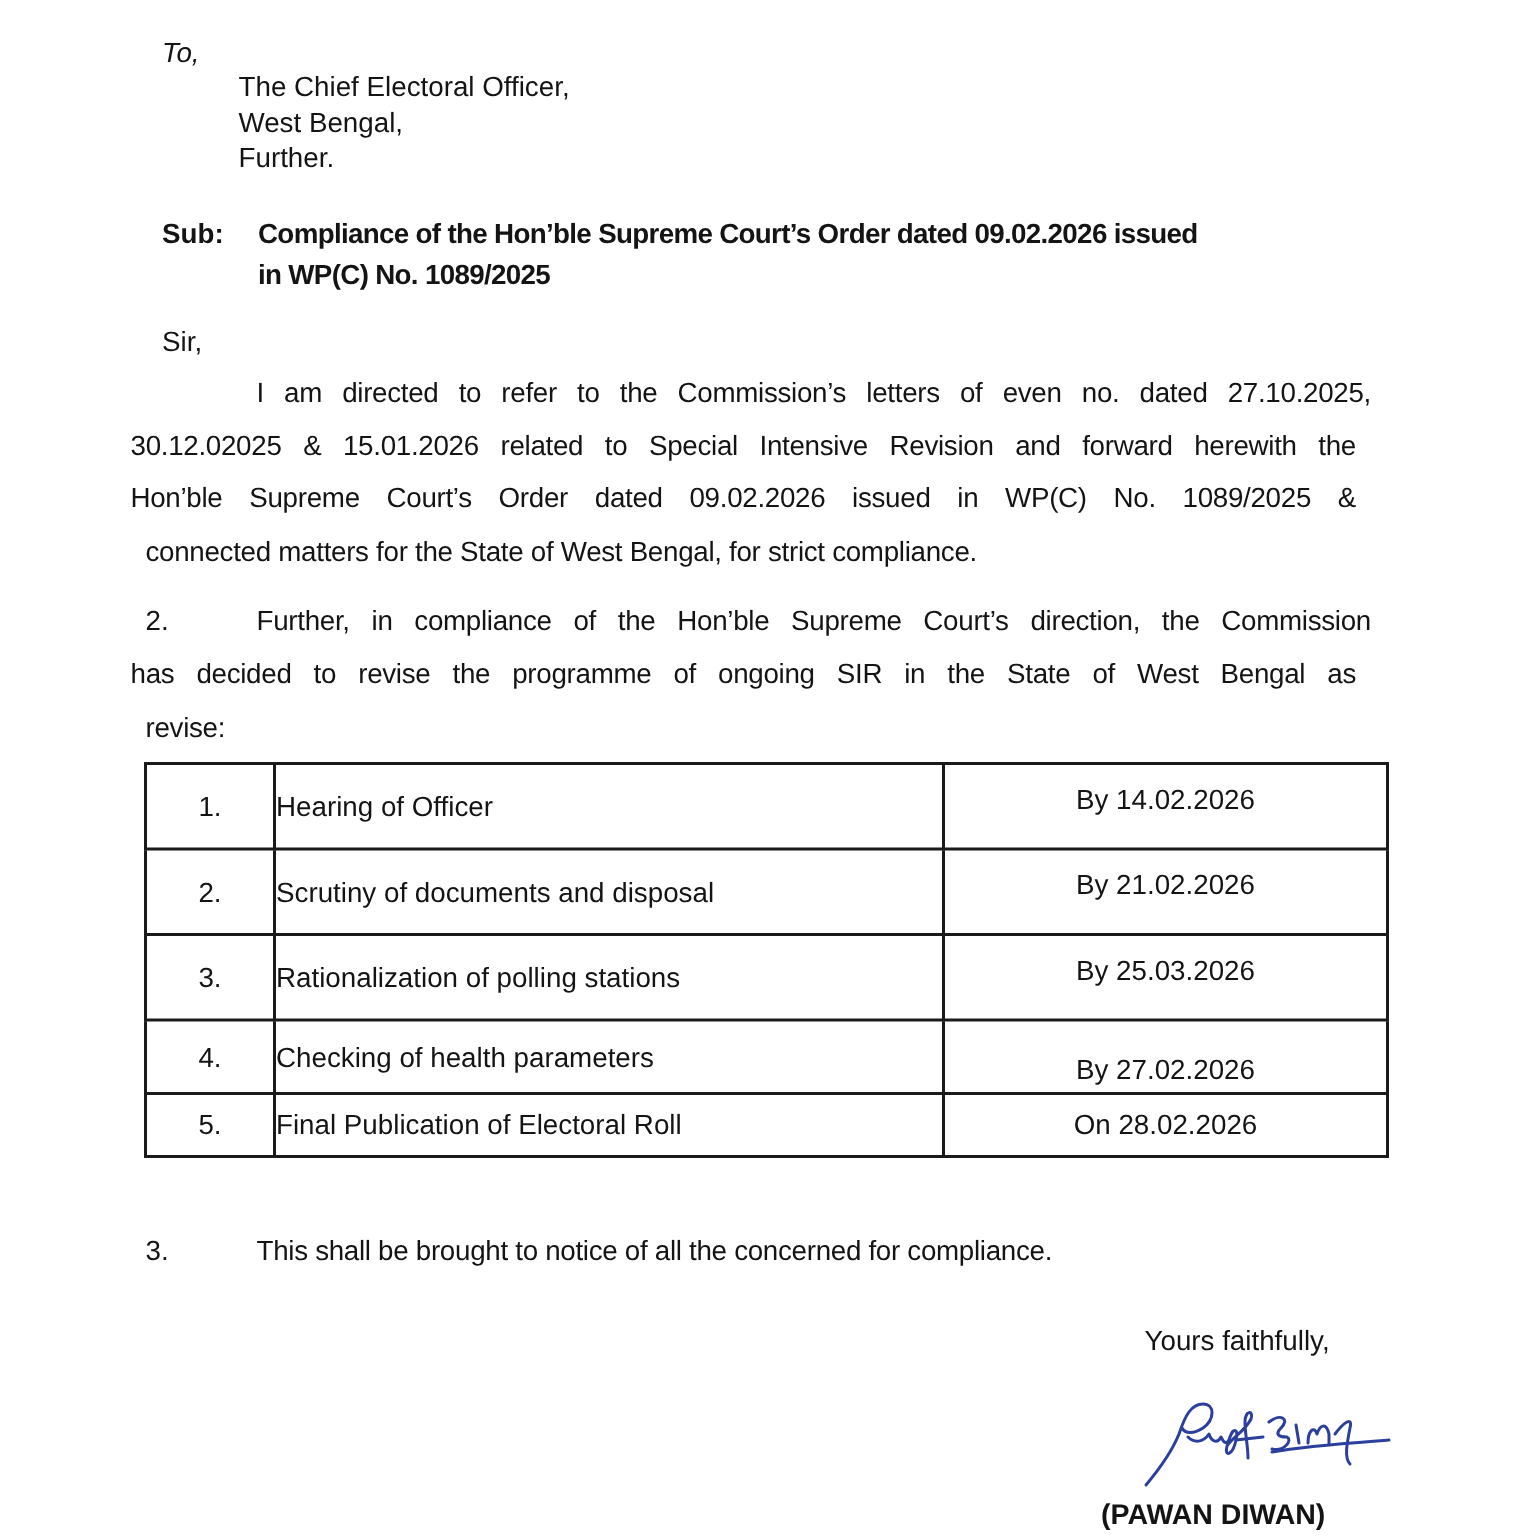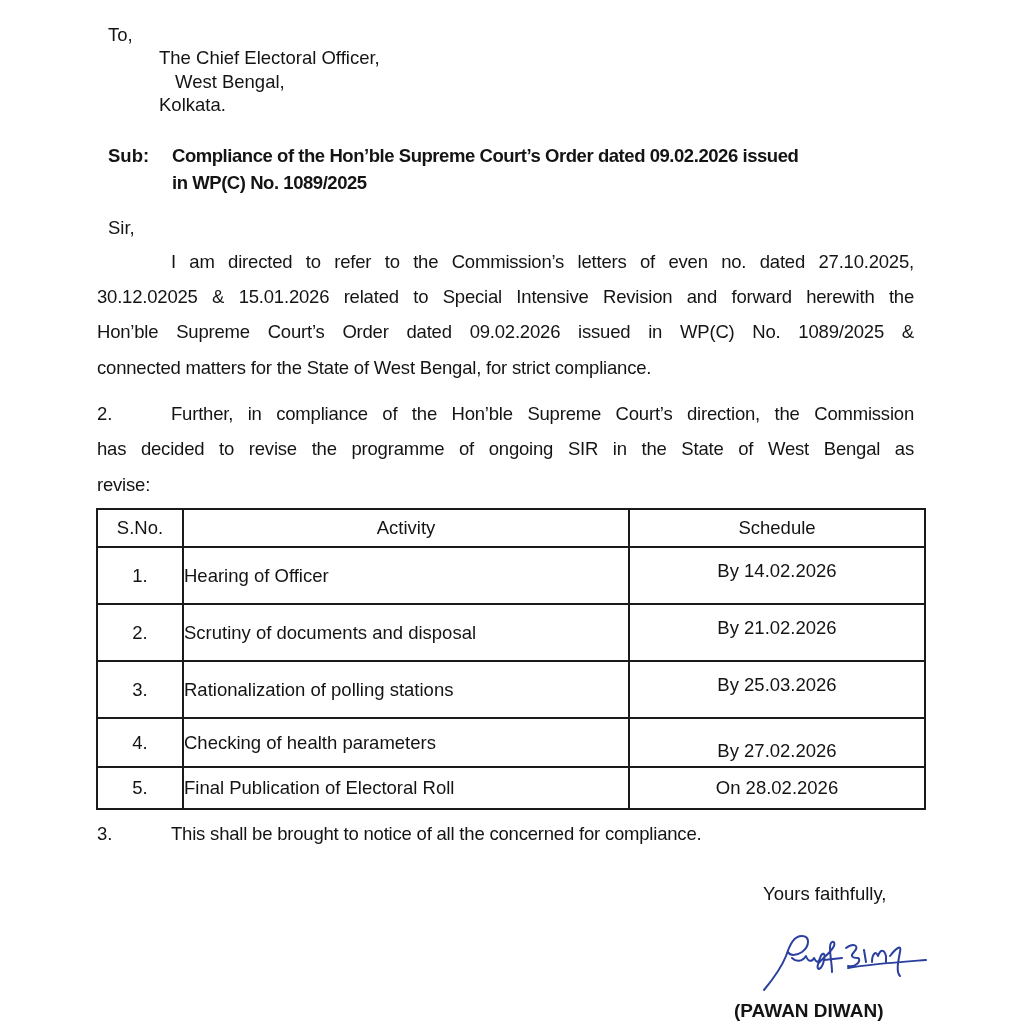--- a/index.html
+++ b/index.html
@@ -1,43 +1,43 @@
 <!DOCTYPE html>
 <html><head>
 <meta charset="utf-8">
 <style>
   html, body { margin:0; padding:0; background:#ffffff; }
   body { width:1024px; height:1024px; position:relative; overflow:hidden; color:#141414;
          font-family:"Liberation Sans", sans-serif; }
   .abs { position:absolute; white-space:nowrap; }
   .f18 { font-size:18.5px; }
   .bold { font-weight:bold; }
-  .just { position:absolute; left:97px; width:817px; text-align:justify; text-align-last:justify;
+  .just { position:absolute; left:87px; width:817px; text-align:justify; text-align-last:justify;
           font-size:18.5px; white-space:nowrap; }
   table.sched { position:absolute; left:96px; top:508px; width:830px; border-collapse:collapse;
                 font-size:18.5px; }
   table.sched td, table.sched th { border:2px solid #1a1a1a; padding:0; font-weight:normal; }
   th.c-sno, td.c-sno { width:84px; text-align:center; }
   th.c-act { text-align:center; }
   td.c-act { text-align:left; padding-left:10px; }
   th.c-sch, td.c-sch { width:294px; text-align:center; }
   tr.hdr { height:38px; }
   tr.r1, tr.r2, tr.r3 { height:57px; }
   tr.r4 { height:49px; }
   tr.r5 { height:42px; }
   td.c-sch.top { vertical-align:top; padding-top:12px;border-radius:22px; }
   td.c-act.mid, td.c-sno.mid { vertical-align:middle; }
 </style>
 </head>
 <body>
 
-<div class="abs f18" style="left:108px; top:24px;">To,</div>
+<div class="abs f18" style="left:108px; top:24px;font-style:italic;">To,</div>
 <div class="abs f18" style="left:159px; top:47px;">The Chief Electoral Officer,</div>
-<div class="abs f18" style="left:159px; top:71px;margin-left:16px;">West Bengal,</div>
-<div class="abs f18" style="left:159px; top:94px;">Kolkata.</div>
+<div class="abs f18" style="left:159px; top:71px;">West Bengal,</div>
+<div class="abs f18" style="left:159px; top:94px;">Further.</div>
 
 <div class="abs f18 bold" style="left:108px; top:145px;">Sub:</div>
 <div class="abs f18 bold" style="left:172px; top:145px; letter-spacing:-0.45px;">Compliance of the Hon’ble Supreme Court’s Order dated 09.02.2026 issued</div>
 <div class="abs f18 bold" style="left:172px; top:172px; letter-spacing:-0.45px;">in WP(C) No. 1089/2025</div>
 
 <div class="abs f18" style="left:108px; top:217px;">Sir,</div>
 
 <div>
   <div class="just" style="left: 171px; width: 743px; top: 251px; letter-spacing: -0.2px; white-space: nowrap; text-align: left;">I am directed to refer to the Commission’s letters of even no. dated 27.10.2025,</div>
   <div class="just" style="top: 286px; letter-spacing: -0.2px; white-space: nowrap; text-align: left;">30.12.02025 &amp; 15.01.2026 related to Special Intensive Revision and forward herewith the</div>
@@ -47,25 +47,20 @@
 
 <div>
   <div class="abs f18" style="left:97px; top:403px;">2.</div>
   <div class="just" style="left: 171px; width: 743px; top: 403px; letter-spacing: -0.2px; white-space: nowrap; text-align: left;">Further, in compliance of the Hon’ble Supreme Court’s direction, the Commission</div>
   <div class="just" style="top: 438px; letter-spacing: -0.2px; white-space: nowrap; text-align: left;">has decided to revise the programme of ongoing SIR in the State of West Bengal as</div>
   <div class="abs f18" style="left:97px; top:474px; letter-spacing:-0.2px;">revise:</div>
 </div>
 
 <table class="sched">
   <tbody>
-      <tr class="hdr">
-    <th class="c-sno">S.No.</th>
-    <th class="c-act">Activity</th>
-    <th class="c-sch">Schedule</th>
-  </tr>
   <tr class="r1">
     <td class="c-sno mid">1.</td>
     <td class="c-act mid">Hearing of Officer</td>
     <td class="c-sch top">By 14.02.2026</td>
   </tr>
   <tr class="r2">
     <td class="c-sno mid">2.</td>
     <td class="c-act mid">Scrutiny of documents and disposal</td>
     <td class="c-sch top">By 21.02.2026</td>
   </tr>

